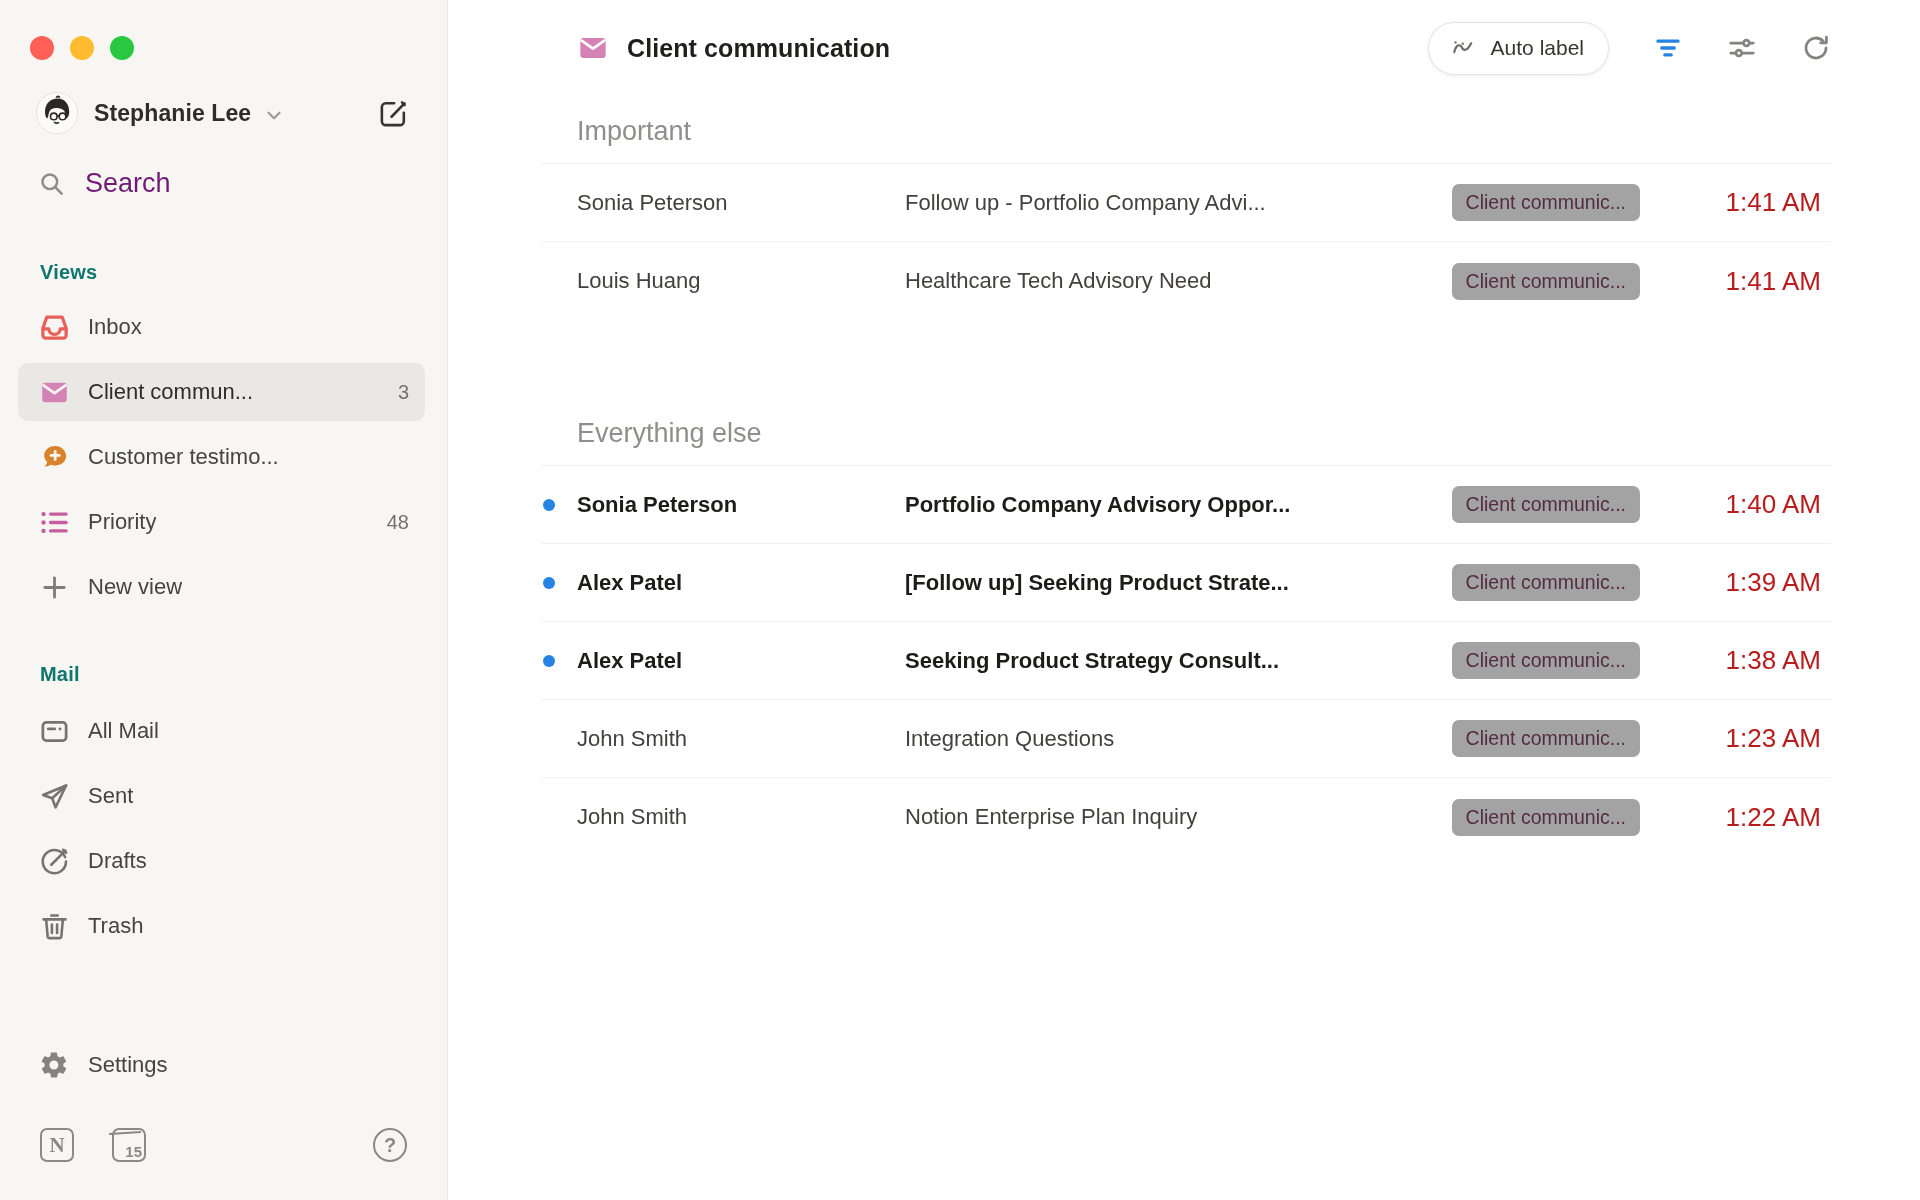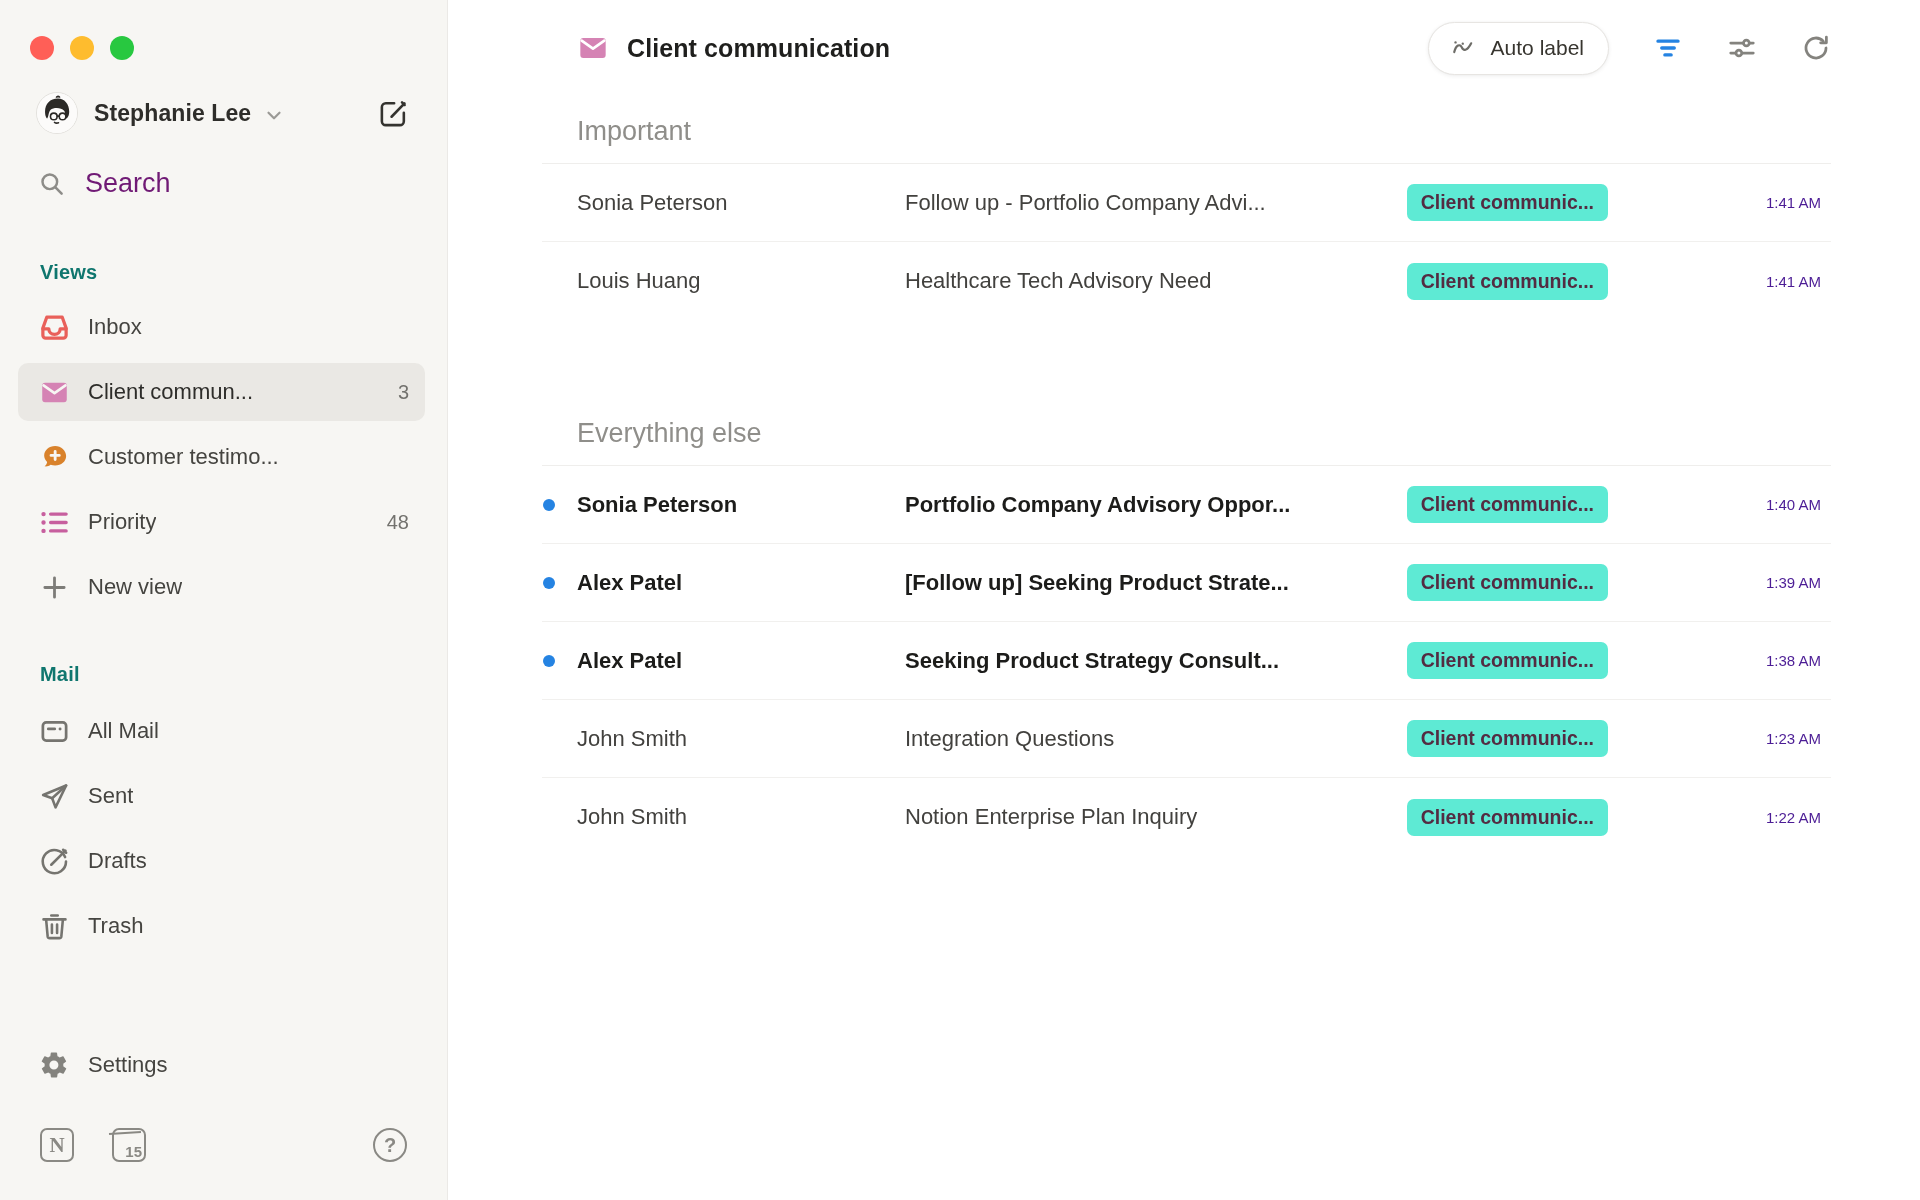--- a/index.html
+++ b/index.html
@@ -102,25 +102,25 @@
   .row.unread .dot { display:block; }
   .sender {
     width:328px; flex:0 0 328px; font-size:22px; color:#42413e;
     white-space:nowrap; overflow:hidden;
   }
   .subject {
     flex:1; font-size:22px; color:#42413e; white-space:nowrap; overflow:hidden; margin-right:20px;
   }
   .row.unread .sender, .row.unread .subject { font-weight:700; color:#1c1c1a; }
   .pill {
-    flex:0 0 auto; height:37px; background:#5eead4; color:#532c42;
-    font-size:19.5px; font-weight:700; border-radius:7px; display:flex; align-items:center;
-    padding:0 14px; margin-right:48px; white-space:nowrap;
-  }
-  .time { width:165px; flex:0 0 165px; text-align:right; font-size:15px; color:#4c1d95; }
+    flex:0 0 auto; height:37px; background:#a3a3a3; color:#532c42;
+    font-size:19.5px; font-weight:400; border-radius:7px; display:flex; align-items:center;
+    padding:0 14px; margin-right:16px; white-space:nowrap;
+  }
+  .time { width:165px; flex:0 0 165px; text-align:right; font-size:26px; color:#b91c1c; }
 
   .notion-box {
     width:34px; height:34px; border:2.4px solid #8a8984; border-radius:7px;
     display:flex; align-items:center; justify-content:center;
     font-family:"Liberation Serif", serif; font-weight:700; font-size:21px; color:#8a8984;
   }
   .cal-box {
     width:34px; height:34px; border:2.4px solid #8a8984; border-radius:7px; position:relative;
   }
   .cal-box::before {

